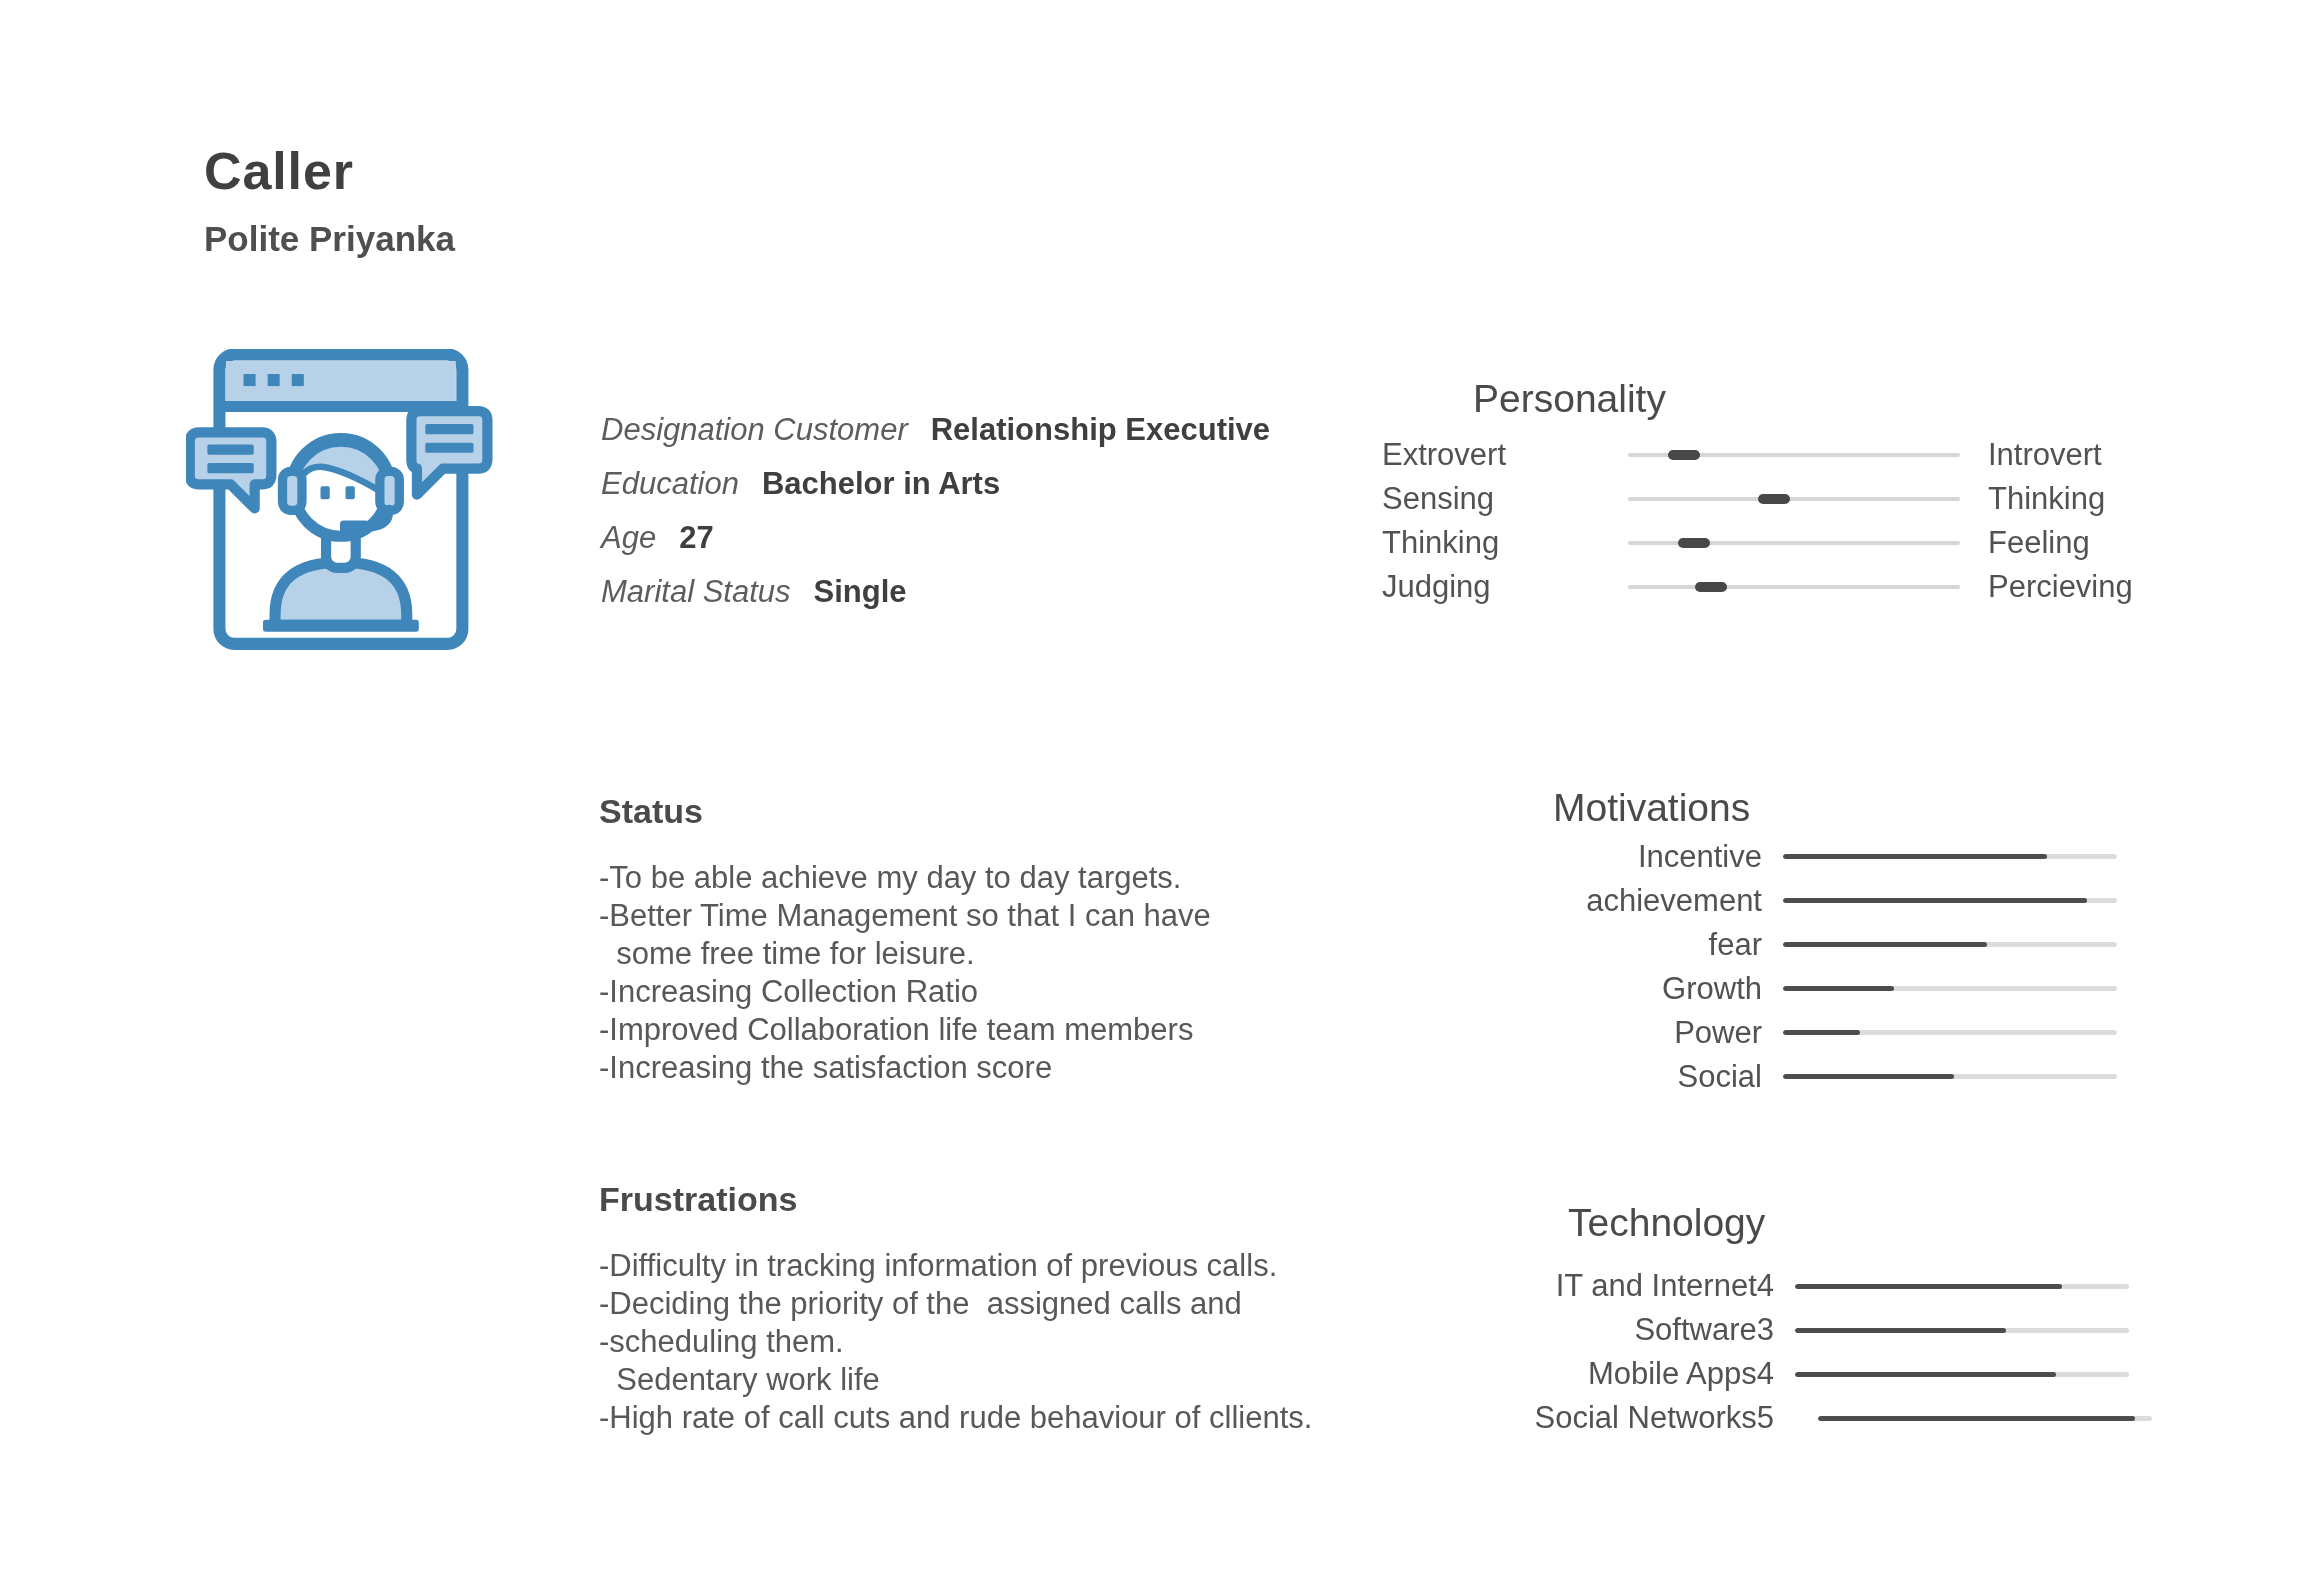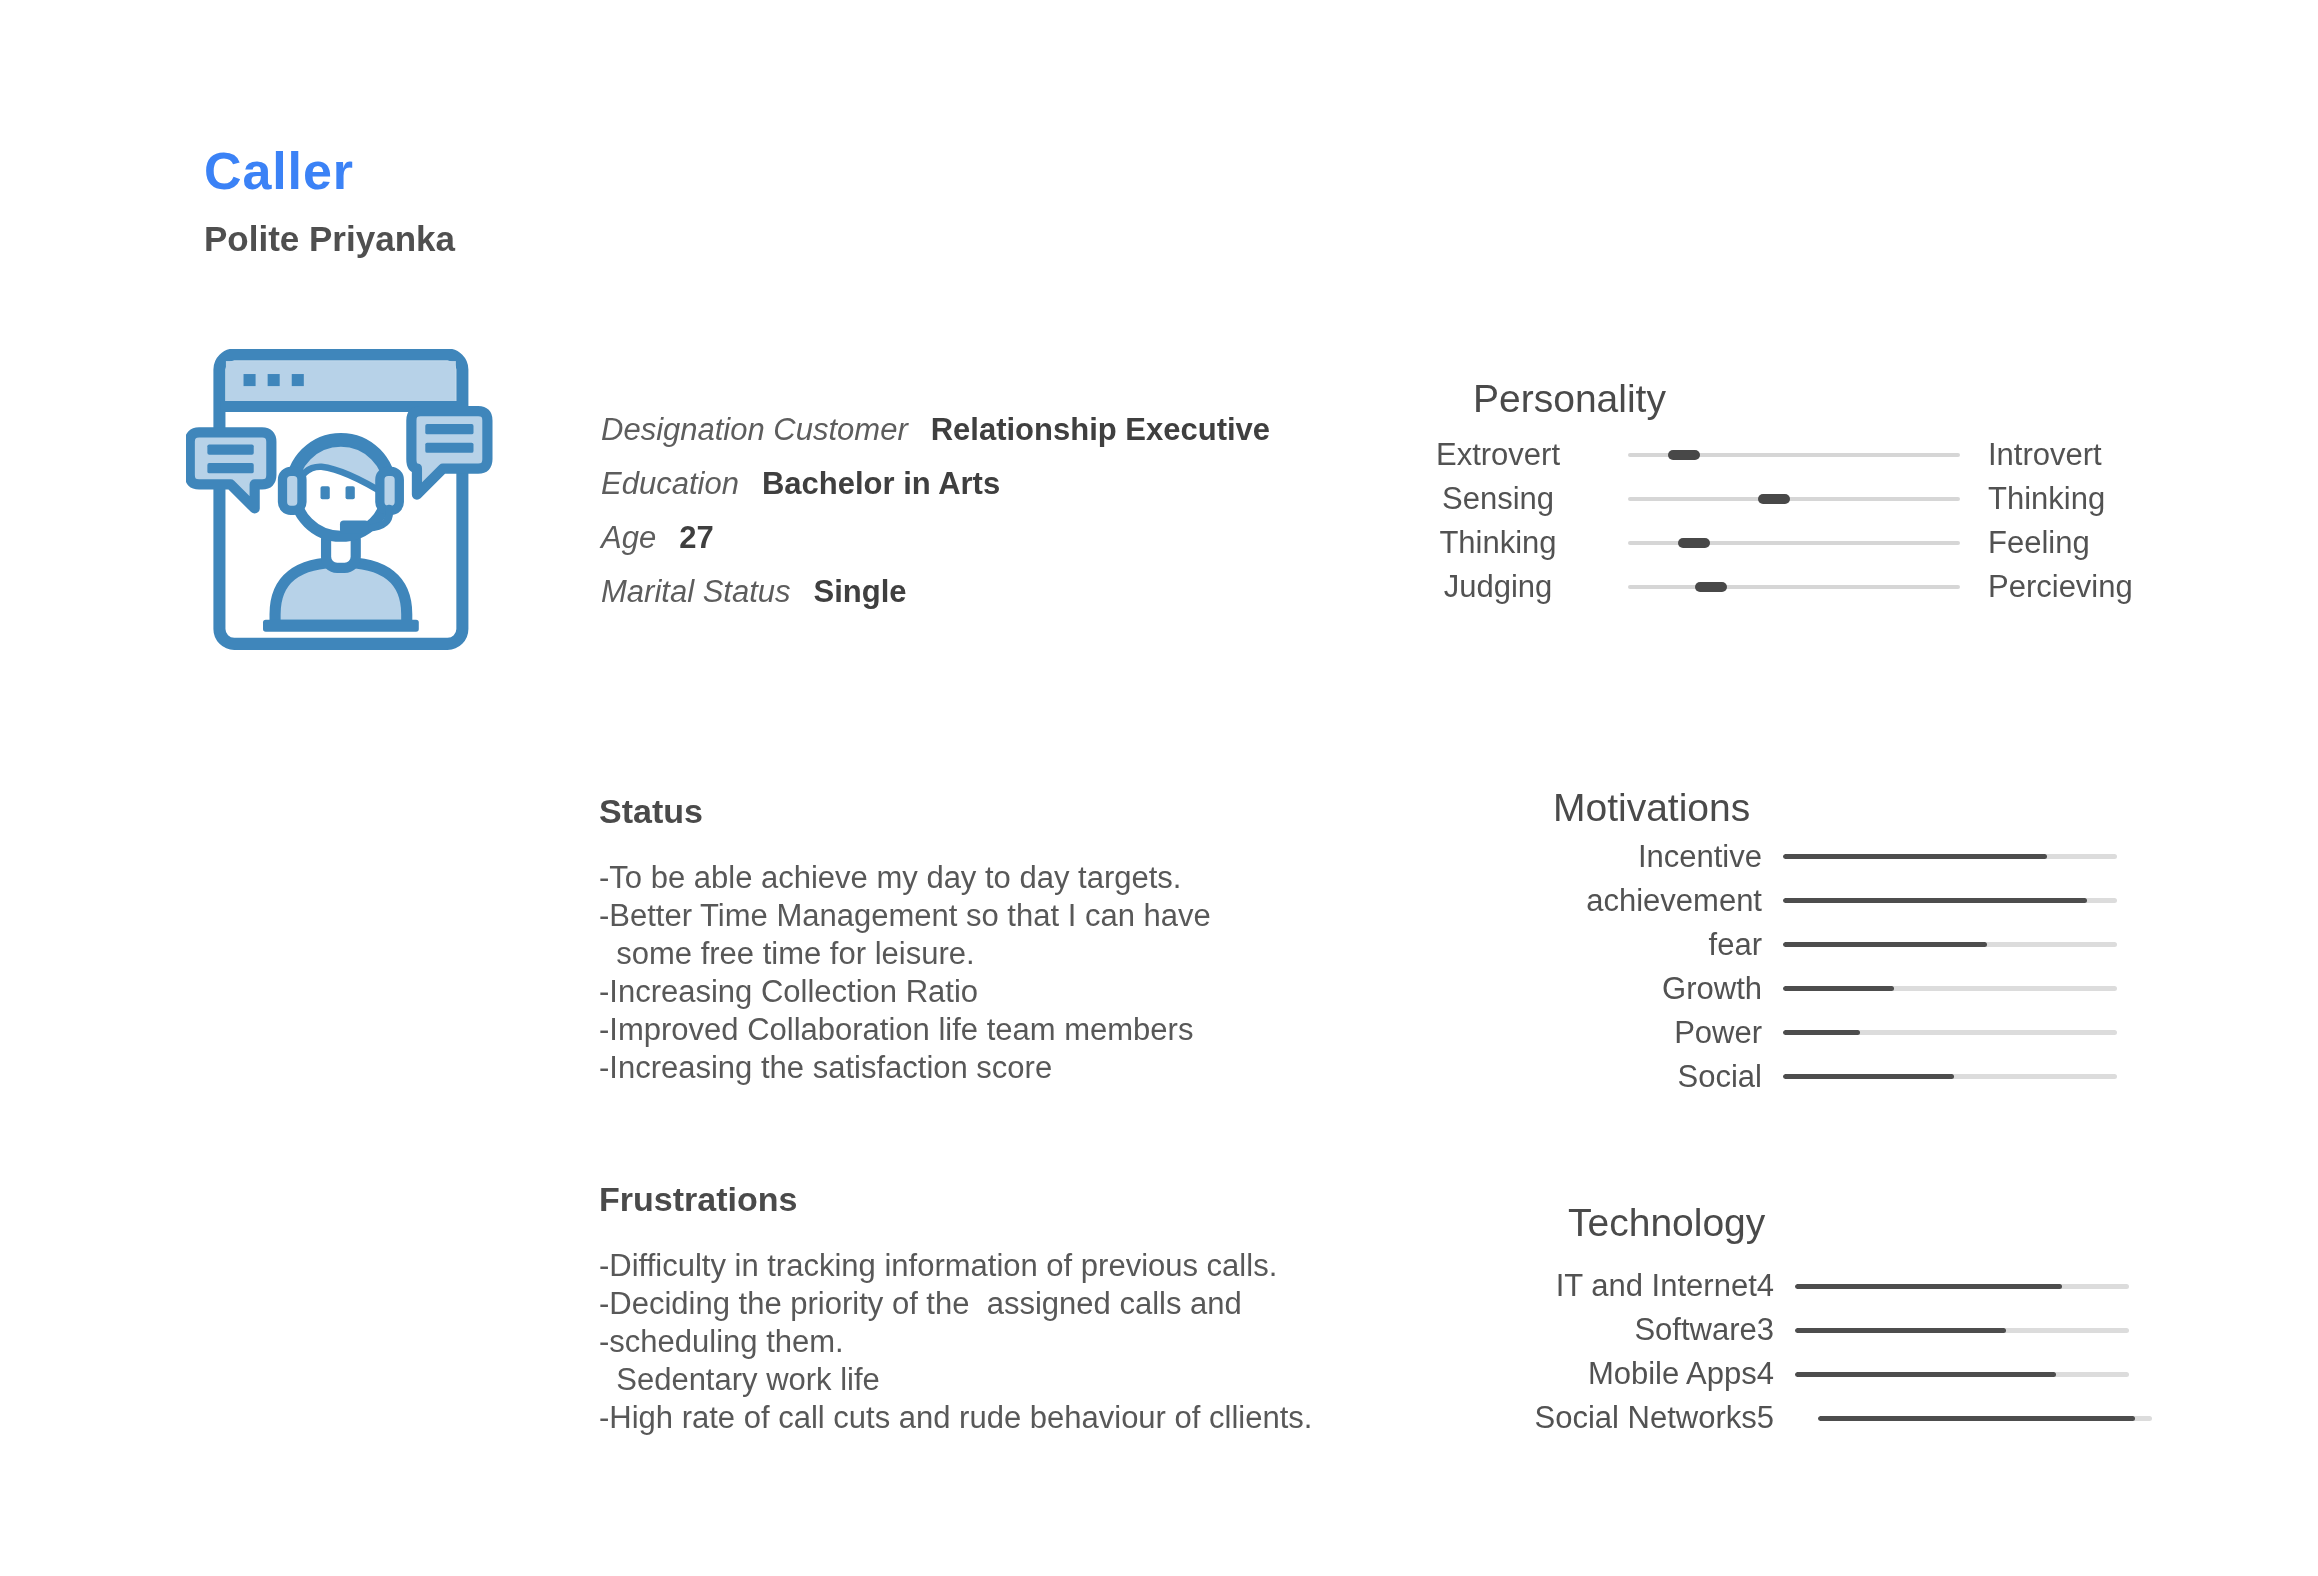--- a/index.html
+++ b/index.html
@@ -2,35 +2,35 @@
 <html style="font-size:15px"><head>
 <meta charset="utf-8">
 <style>
   html,body{margin:0;padding:0;background:#ffffff;}
   .canvas{
     position:relative;width:2319px;height:1577px;background:#ffffff;overflow:hidden;
     font-family:"Liberation Sans","DejaVu Sans",sans-serif;
   }
   
   .title-block{position:absolute;left:204px;top:145px;}
-  .page-title{font-size:52px;font-weight:700;color:#3b82f6;letter-spacing:0.9px;line-height:1;}
+  .page-title{font-size:52px;font-weight:700;color:#404040;letter-spacing:0.9px;line-height:1;}
   .page-subtitle{margin-top:24px;font-size:35px;font-weight:600;color:#4f4f4f;line-height:1;}
   
   .persona-icon{position:absolute;left:186px;top:349px;width:320px;height:306px;}
   
   .profile{position:absolute;left:601px;top:403px;}
   .profile-row{height:54px;display:flex;align-items:center;font-size:31px;gap:8px;}
   .profile-label{font-style:italic;font-weight:300;color:#5d5d5d;}
   .profile-value{font-weight:700;color:#3f3f3f;margin-left:15px;font-style:normal;}
   
   .personality{position:absolute;left:1382px;top:378px;width:909px;}
   .section-title{font-size:39px;font-weight:400;color:#4a4a4a;line-height:42px;margin:0;}
   .personality .section-title{margin:0 0 13px 91px;}
   .slider-row{height:44px;display:flex;align-items:center;}
-  .slider-left{width:232px;text-align:center;font-size:31px;font-weight:300;color:#525252;flex:none;}
+  .slider-left{width:232px;text-align:left;font-size:31px;font-weight:300;color:#525252;flex:none;}
   .slider-track{position:relative;flex:none;width:332px;height:4.6px;border-radius:2.8px;background:#d6d6d6;margin-left:14px;}
   .slider-handle{position:absolute;top:-2.8px;width:32px;height:10.2px;border-radius:5.6px;background:#484848;}
   .slider-right{margin-left:28px;font-size:31px;font-weight:300;color:#525252;}
   
   .goals{position:absolute;left:599px;top:790px;}
   .frustrations{position:absolute;left:599px;top:1178px;}
   .list-title{font-size:34px;font-weight:600;color:#4a4a4a;line-height:43px;margin:0 0 26px 0;}
   .list-line{font-size:31px;font-weight:300;color:#585858;line-height:38px;white-space:pre-wrap;}
   
   .motivations{position:absolute;left:1493px;top:787px;}

